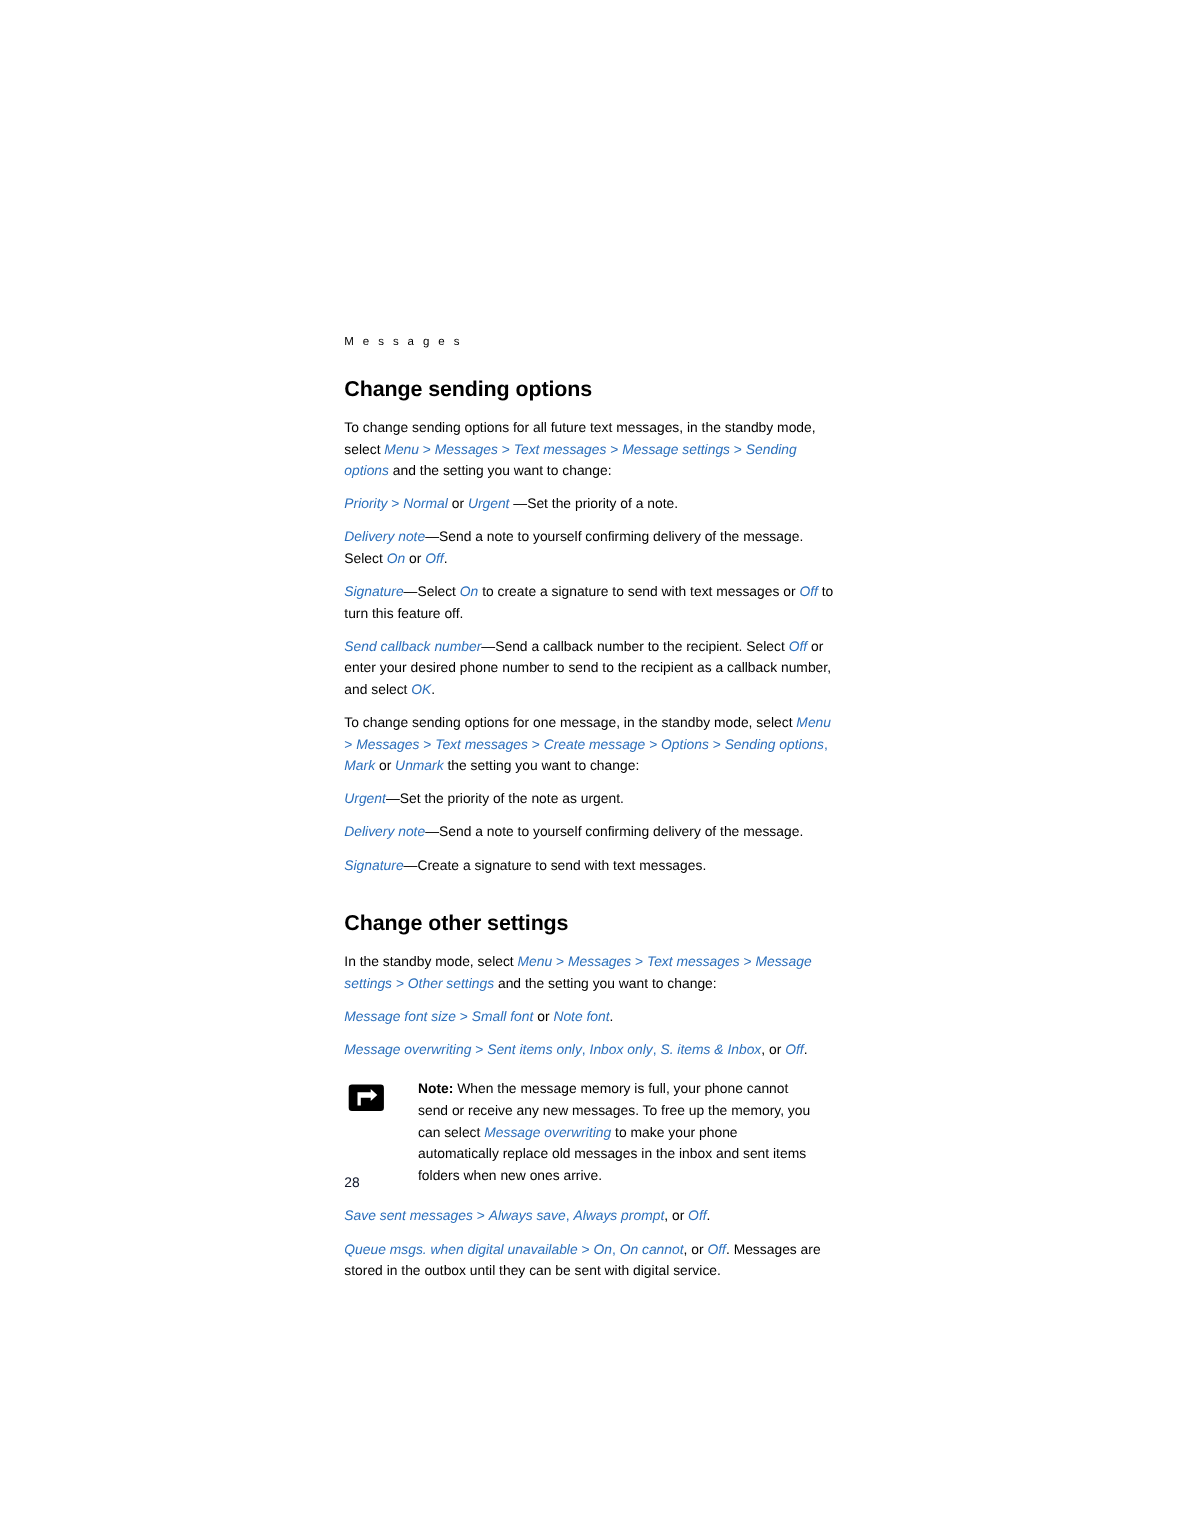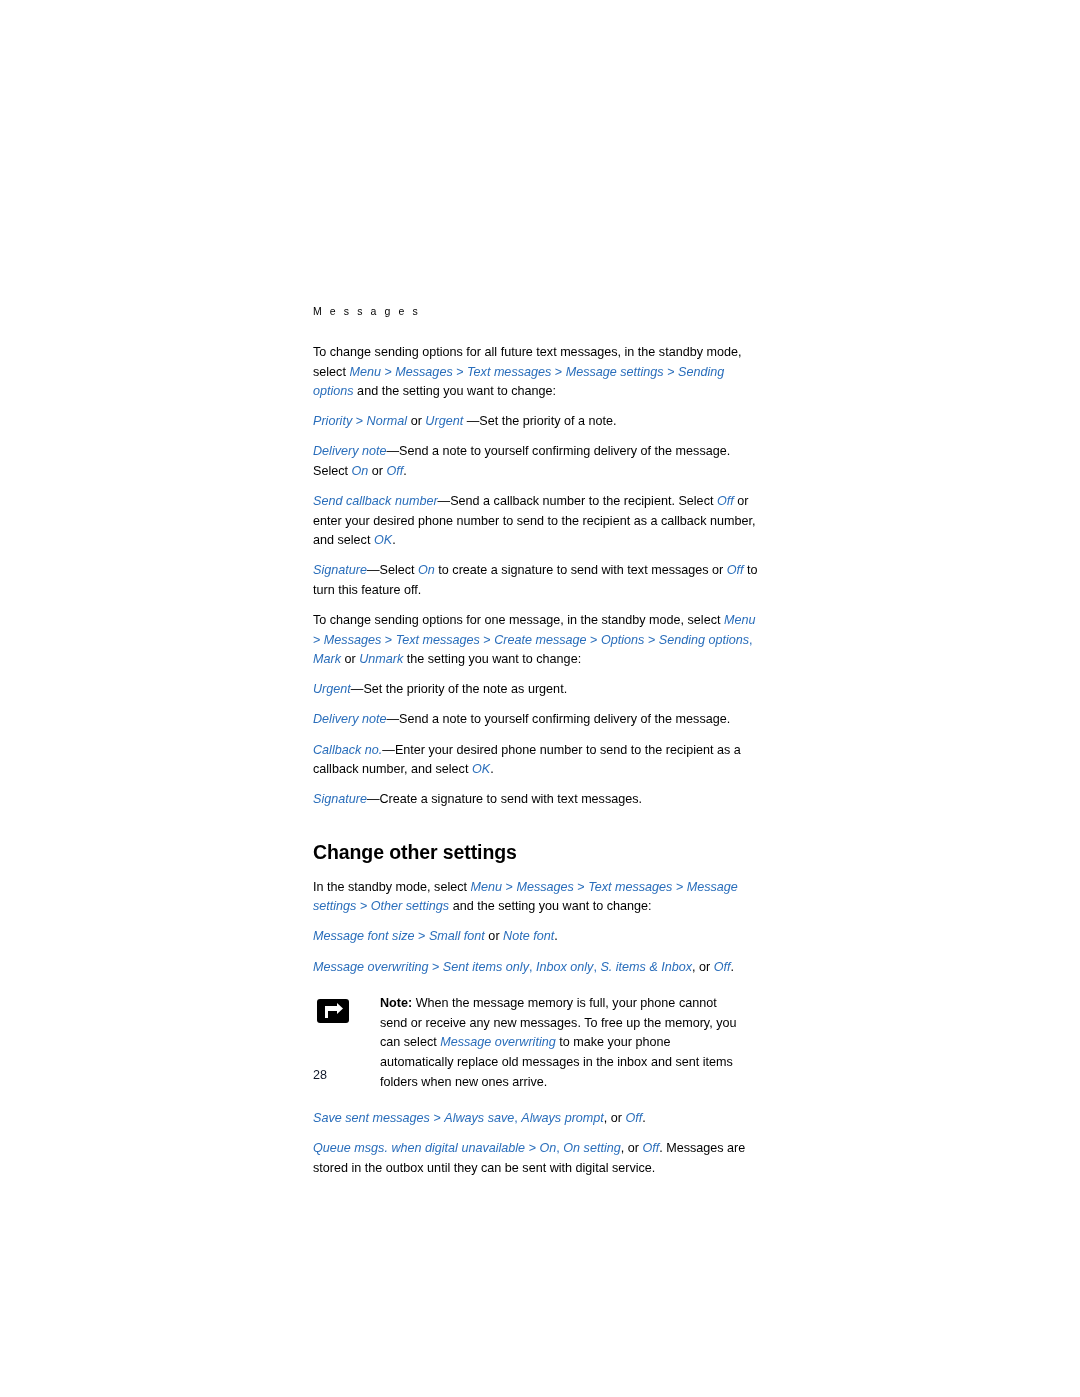--- a/index.html
+++ b/index.html
@@ -81,30 +81,30 @@
 </style>
 </head>
 <body>
 
 <div class="page">
 
   <div class="content">
 
     <div class="running-head">M e s s a g e s</div>
 
+    <h1 class="section-title">Change sending options</h1>
     <div id="sec0">
         <p class="para"><span>To change sending options for all future text messages, in the standby mode, select </span><span class="blue-i">Menu</span><span class="blue"> &gt; </span><span class="blue-i">Messages</span><span class="blue"> &gt; </span><span class="blue-i">Text messages</span><span class="blue"> &gt; </span><span class="blue-i">Message settings</span><span class="blue"> &gt; </span><span class="blue-i">Sending options</span><span> and the setting you want to change:</span></p>
         <p class="para"><span class="blue-i">Priority</span><span class="blue"> &gt; </span><span class="blue-i">Normal</span><span> or </span><span class="blue-i">Urgent</span><span> —Set the priority of a note.</span></p>
         <p class="para"><span class="blue-i">Delivery note</span><span>—Send a note to yourself confirming delivery of the message. Select </span><span class="blue-i">On</span><span> or </span><span class="blue-i">Off</span><span>.</span></p>
+        <p class="para"><span class="blue-i">Signature</span><span>—Select </span><span class="blue-i">On</span><span> to create a signature to send with text messages or </span><span class="blue-i">Off</span><span> to turn this feature off.</span></p>
         <p class="para"><span class="blue-i">Send callback number</span><span>—Send a callback number to the recipient. Select </span><span class="blue-i">Off</span><span> or enter your desired phone number to send to the recipient as a callback number, and select </span><span class="blue-i">OK</span><span>.</span></p>
-        <p class="para"><span class="blue-i">Signature</span><span>—Select </span><span class="blue-i">On</span><span> to create a signature to send with text messages or </span><span class="blue-i">Off</span><span> to turn this feature off.</span></p>
         <p class="para"><span>To change sending options for one message, in the standby mode, select </span><span class="blue-i">Menu</span><span class="blue"> &gt; </span><span class="blue-i">Messages</span><span class="blue"> &gt; </span><span class="blue-i">Text messages</span><span class="blue"> &gt; </span><span class="blue-i">Create message</span><span class="blue"> &gt; </span><span class="blue-i">Options</span><span class="blue"> &gt; </span><span class="blue-i">Sending options</span><span class="blue">, </span><span class="blue-i">Mark</span><span> or </span><span class="blue-i">Unmark</span><span> the setting you want to change:</span></p>
         <p class="para"><span class="blue-i">Urgent</span><span>—Set the priority of the note as urgent.</span></p>
         <p class="para"><span class="blue-i">Delivery note</span><span>—Send a note to yourself confirming delivery of the message.</span></p>
-        <p class="para"><span class="blue-i">Callback no.</span><span>—Enter your desired phone number to send to the recipient as a callback number, and select </span><span class="blue-i">OK</span><span>.</span></p>
         <p class="para"><span class="blue-i">Signature</span><span>—Create a signature to send with text messages.</span></p>
       </div>
 
     <h1 class="section-title second">Change other settings</h1>
     <div id="sec1">
         <p class="para"><span>In the standby mode, select </span><span class="blue-i">Menu</span><span class="blue"> &gt; </span><span class="blue-i">Messages</span><span class="blue"> &gt; </span><span class="blue-i">Text messages</span><span class="blue"> &gt; </span><span class="blue-i">Message settings</span><span class="blue"> &gt; </span><span class="blue-i">Other settings</span><span> and the setting you want to change:</span></p>
         <p class="para"><span class="blue-i">Message font size</span><span class="blue"> &gt; </span><span class="blue-i">Small font</span><span> or </span><span class="blue-i">Note font</span><span>.</span></p>
         <p class="para"><span class="blue-i">Message overwriting</span><span class="blue"> &gt; </span><span class="blue-i">Sent items only</span><span class="blue">, </span><span class="blue-i">Inbox only</span><span class="blue">, </span><span class="blue-i">S. items &amp; Inbox</span><span>, or </span><span class="blue-i">Off</span><span>.</span></p>
       </div>
 
@@ -113,20 +113,20 @@
         <svg width="34" height="26" viewBox="0 0 34 26" xmlns="http://www.w3.org/2000/svg">
           <rect x="1" y="1" width="32" height="24" rx="3" ry="3" fill="#000000"></rect>
           <path d="M9 8 L21 8 L21 5 L27 10.5 L21 16 L21 13 L12 13 L12 20 L9 20 Z" fill="#ffffff"></path>
         </svg>
       </span>
       <p class="note-text" id="note-text"><span class="note-label">Note:</span><span> When the message memory is full, your phone cannot send or receive any new messages. To free up the memory, you can select </span><span class="blue-i">Message overwriting</span><span> to make your phone automatically replace old messages in the inbox and sent items folders when new ones arrive.</span></p>
     </div>
 
     <div id="trailing">
         <p class="para"><span class="blue-i">Save sent messages</span><span class="blue"> &gt; </span><span class="blue-i">Always save</span><span class="blue">, </span><span class="blue-i">Always prompt</span><span>, or </span><span class="blue-i">Off</span><span>.</span></p>
-        <p class="para"><span class="blue-i">Queue msgs. when digital unavailable</span><span class="blue"> &gt; </span><span class="blue-i">On</span><span class="blue">, </span><span class="blue-i">On setting</span><span>, or </span><span class="blue-i">Off</span><span>. Messages are stored in the outbox until they can be sent with digital service.</span></p>
+        <p class="para"><span class="blue-i">Queue msgs. when digital unavailable</span><span class="blue"> &gt; </span><span class="blue-i">On</span><span class="blue">, </span><span class="blue-i">On cannot</span><span>, or </span><span class="blue-i">Off</span><span>. Messages are stored in the outbox until they can be sent with digital service.</span></p>
       </div>
 
   </div>
 
   <div class="folio">28</div>
 
 </div>
 
 </body></html>

